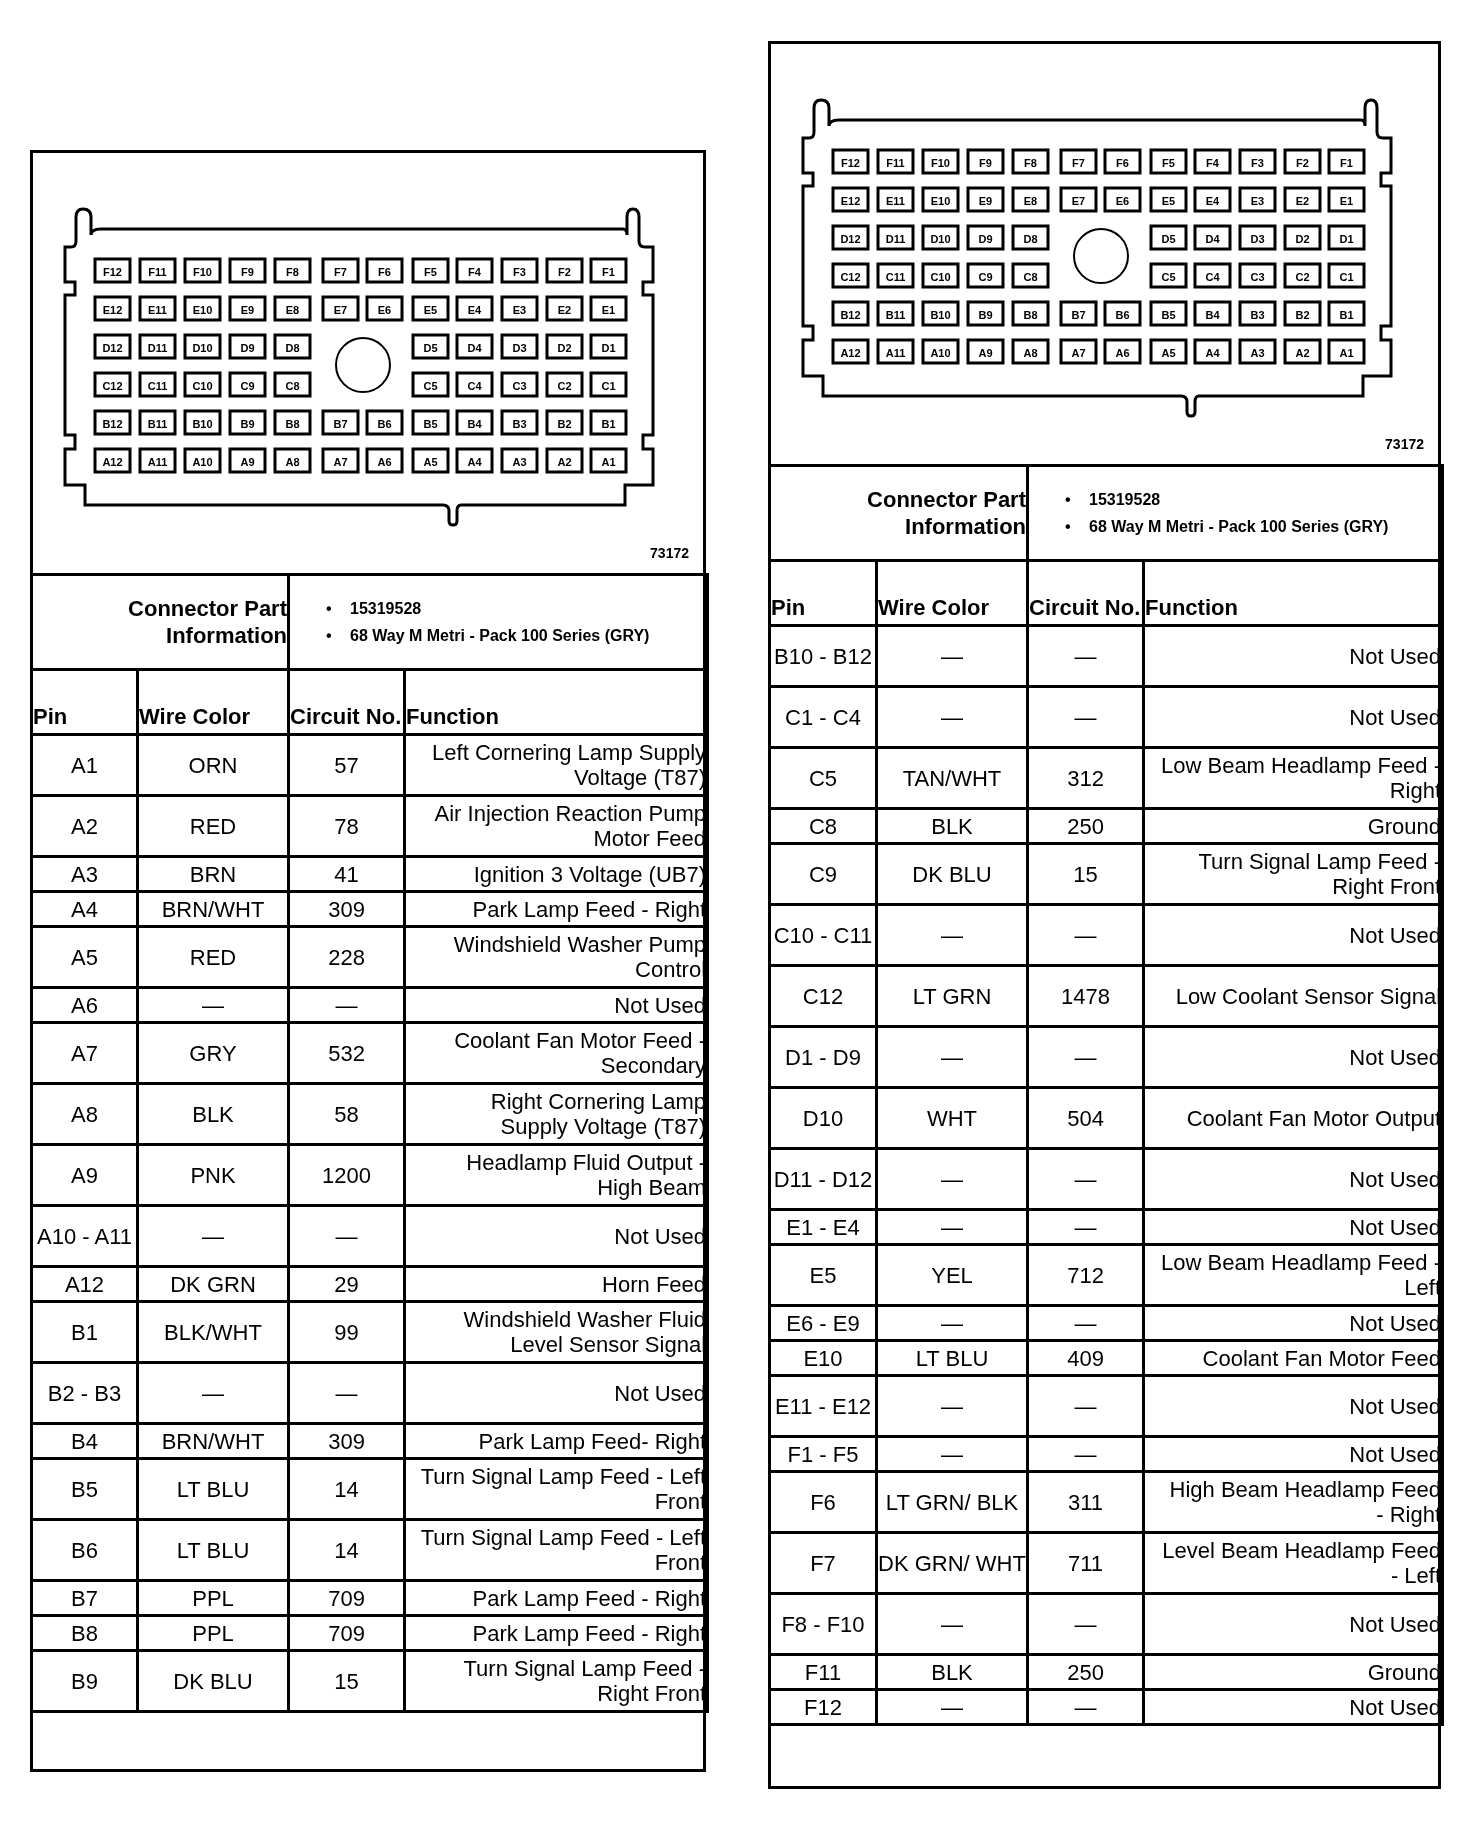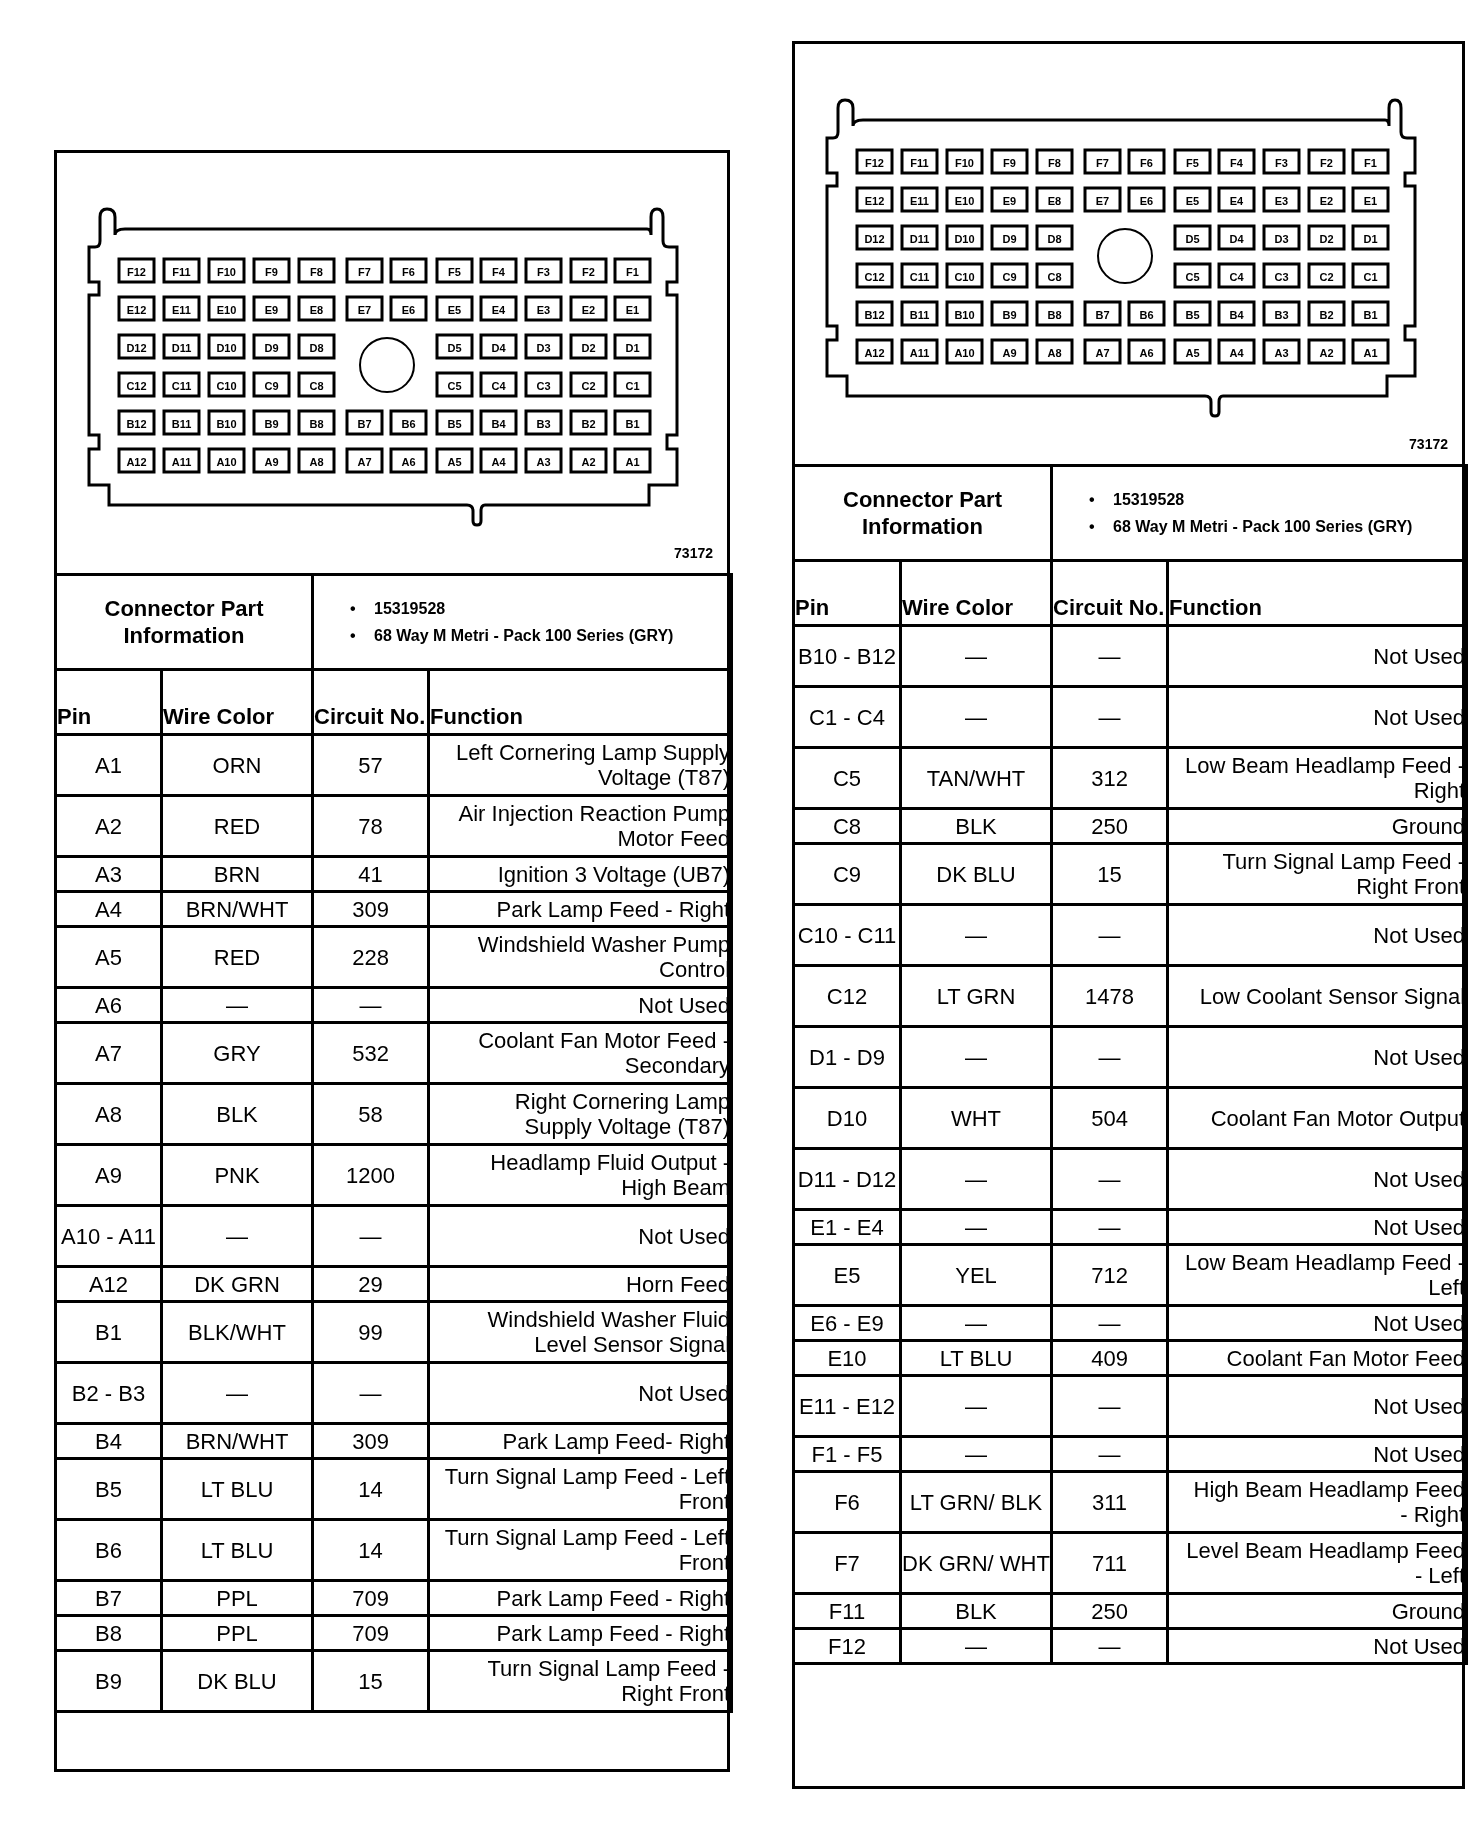--- a/index.html
+++ b/index.html
@@ -1,27 +1,27 @@
 <!DOCTYPE html>
 <html><head>
 <meta charset="utf-8">
 <style>
   html, body { margin: 0; padding: 0; background: #ffffff; }
   body { width: 1472px; height: 1836px; position: relative; overflow: hidden;
          font-family: "Liberation Sans", sans-serif; color: #000; }
-  .panel { position: absolute; border: 3px solid #000; box-sizing: border-box; background: #fff; margin-left: 24px; }
+  .panel { position: absolute; border: 3px solid #000; box-sizing: border-box; background: #fff; }
   #panel-left  { left: 30px;  top: 150px; width: 676px; height: 1622px; }
   #panel-right { left: 768px; top: 41px;  width: 673px; height: 1748px; }
   .diagram { position: absolute; left: 0; top: 0; width: 100%; height: 420px; }
   .diagram svg { position: absolute; left: 0; top: 0; }
   .fig-id { position: absolute; right: 14px; top: 392px; font-size: 14px; font-weight: bold; }
   table.pins { position: absolute; left: -3px; top: 420px; border-collapse: collapse;
                table-layout: fixed; }
   table.pins td, table.pins th { border: 3px solid #000; padding: 0; vertical-align: middle; }
-  .info-label { font-weight: bold; font-size: 22px; text-align: center; line-height: 27px; height: 92px; }
+  .info-label { font-weight: bold; font-size: 22px; text-align: right; line-height: 27px; height: 92px; }
   .info-values { font-weight: bold; font-size: 16px; line-height: 27px; padding-left: 36px !important; }
   .info-values ul { margin: 0; padding: 0 0 0 0; list-style: none; }
   .info-values li { position: relative; padding-left: 24px; }
   .info-values li::before { content: "\2022"; position: absolute; left: 0; top: 0; }
   th { font-weight: bold; font-size: 22px; line-height: 25px; text-align: left; vertical-align: bottom !important; padding-bottom: 4px !important; height: 58px; }
   td.c { text-align: center; font-size: 22px; line-height: 25px; }
   td.f { text-align: right; font-size: 22px; line-height: 25px; padding-left: 12px !important; }
   tr.r2 td { height: 58px; }
   tr.r1 td { height: 32px; }
 </style>
@@ -857,20 +857,26 @@
           <td class="c">LT GRN/ BLK</td>
           <td class="c">311</td>
           <td class="f">High Beam Headlamp Feed - Right</td>
         </tr>
         <tr class="r2">
           <td class="c">F7</td>
           <td class="c">DK GRN/ WHT</td>
           <td class="c">711</td>
           <td class="f">Level Beam Headlamp Feed - Left</td>
         </tr>
+        <tr class="r2">
+          <td class="c">F8 - F10</td>
+          <td class="c">—</td>
+          <td class="c">—</td>
+          <td class="f">Not Used</td>
+        </tr>
         <tr class="r1">
           <td class="c">F11</td>
           <td class="c">BLK</td>
           <td class="c">250</td>
           <td class="f">Ground</td>
         </tr>
         <tr class="r1">
           <td class="c">F12</td>
           <td class="c">—</td>
           <td class="c">—</td>

